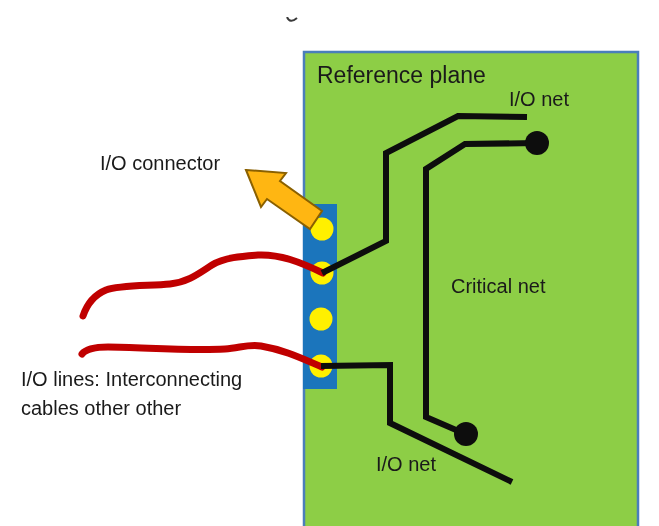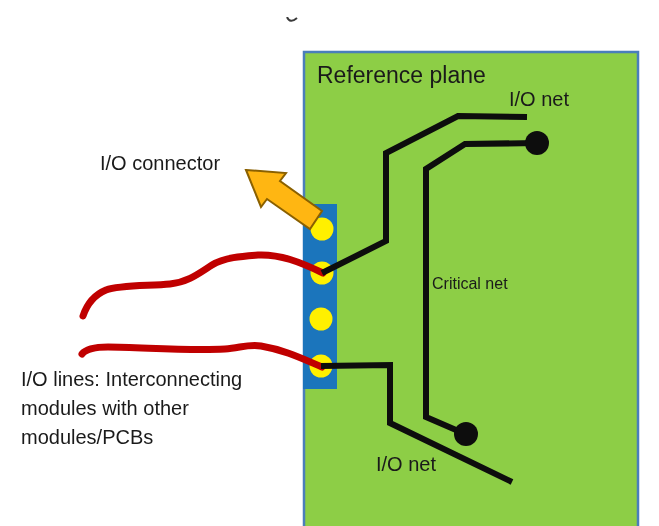--- a/index.html
+++ b/index.html
@@ -19,21 +19,21 @@
     position: absolute; left: 0; top: 0;
   }
   .label {
     position: absolute;
     color: #1a1a1a;
     white-space: nowrap;
     user-select: none;
   }
   .lbl-reference-plane { left: 317px; top: 45px;  font-size: 23px; }
   .lbl-io-net-top      { left: 509px; top: 71px;  font-size: 20px; }
-  .lbl-critical-net    { left: 432px; top: 258px; font-size: 16px; }
+  .lbl-critical-net    { left: 451px; top: 258px; font-size: 20px; }
   .lbl-io-net-bottom   { left: 376px; top: 436px; font-size: 20px; }
   .lbl-io-connector    { left: 100px; top: 135px; font-size: 20px; text-align: right; }
   .lbl-io-lines        { left: 21px;  top: 348px; font-size: 20px; line-height: 29px; }
 </style>
 </head>
 <body>
 
 <div class="canvas">
 
   <svg width="659" height="526" viewBox="0 0 659 526">
@@ -70,17 +70,16 @@
   <div class="label lbl-io-net-top">I/O net</div>
 
   <div class="label lbl-critical-net">Critical net</div>
 
   <div class="label lbl-io-net-bottom">I/O net</div>
 
   <div class="label lbl-io-connector">I/O connector</div>
 
   <div class="label lbl-io-lines">
     <div>I/O lines: Interconnecting</div>
-    <div>modules with other</div>
-    <div>modules/PCBs</div>
+    <div>cables other other</div>
   </div>
 
 </div>
 
 </body></html>

